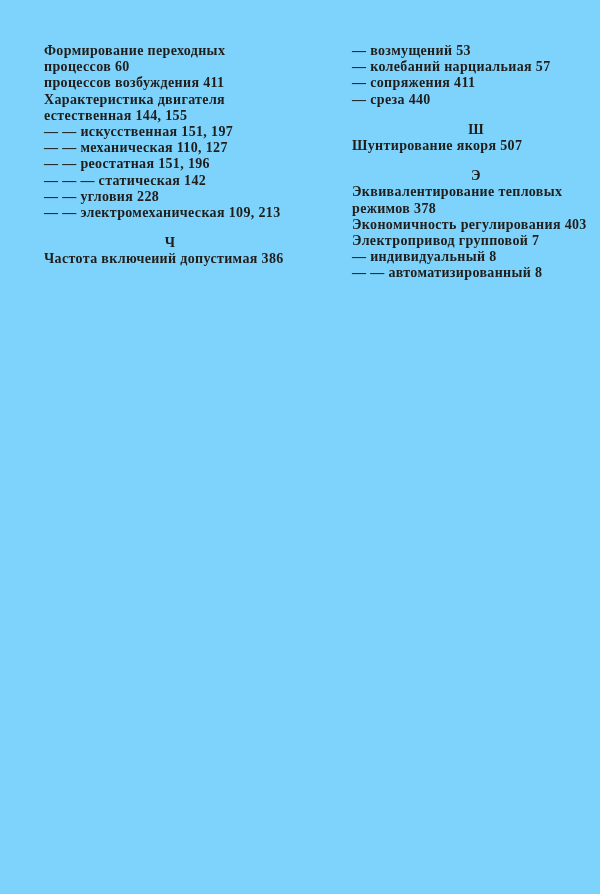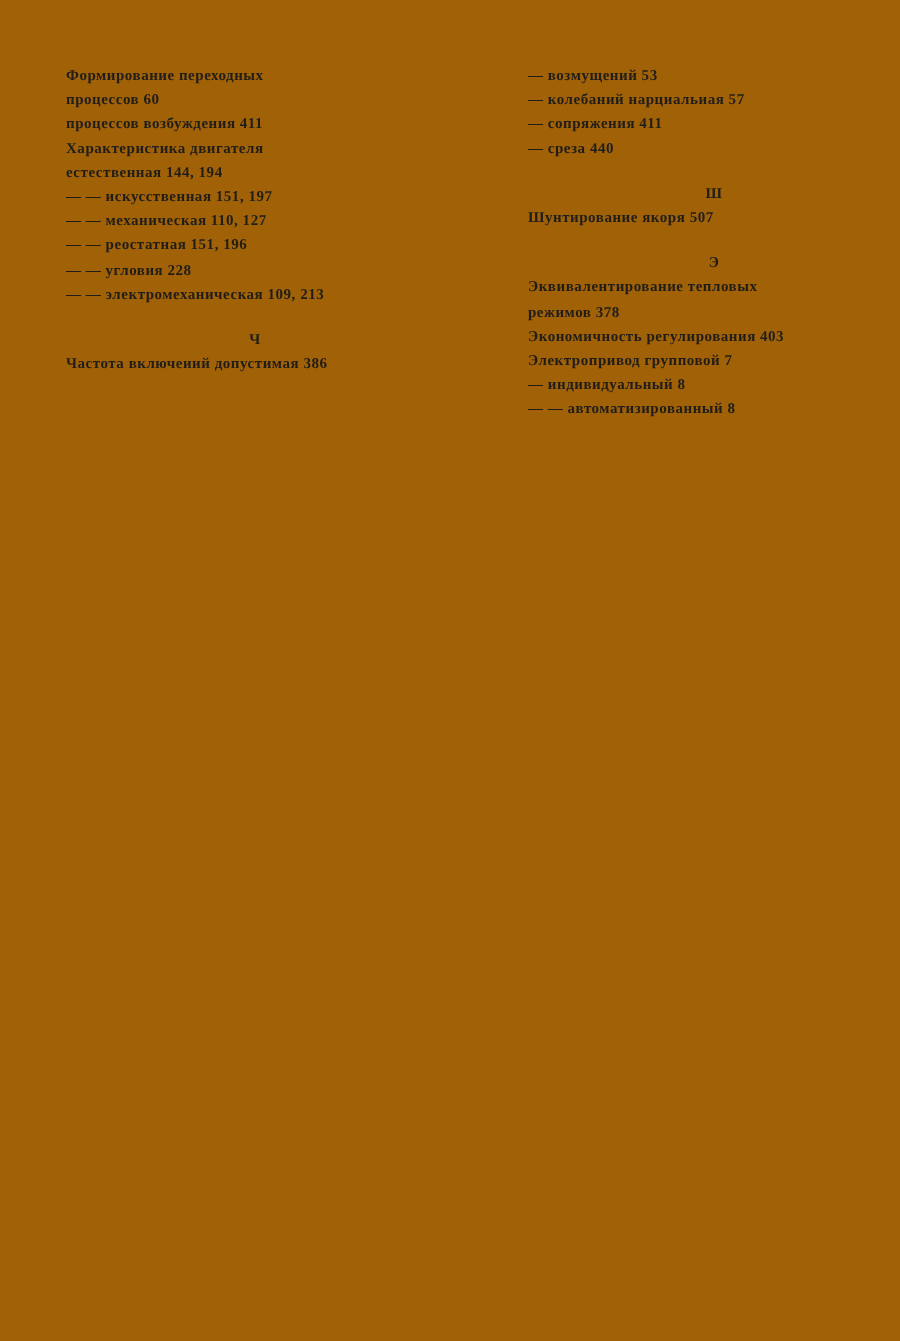--- a/index.html
+++ b/index.html
@@ -4,25 +4,25 @@
 <style>
   html, body {
     margin: 0;
     padding: 0;
     background: #ffffff;
   }
   .page {
     position: relative;
     width: 600px;
     height: 894px;
-    background: #a16207;
+    background: #7dd3fc;
     overflow: hidden;
     font-family: "Liberation Serif", "DejaVu Serif", serif;
     font-weight: 700;
-    font-size: 10px;
+    font-size: 14px;
     letter-spacing: 0.35px;
     color: #201d1a;
   }
   .col {
     position: absolute;
     top: 43px;
   }
   .col-left {
     left: 44px;
     width: 252px;
@@ -49,24 +49,25 @@
 <body>
 
 <div class="page">
 
   <div class="col col-left">
     <div>
       <div class="line">Формирование переходных</div>
       <div class="line">процессов 60</div>
       <div class="line">процессов возбуждения 411</div>
       <div class="line">Характеристика двигателя</div>
-      <div class="line">естественная 144, 194</div>
+      <div class="line">естественная 144, 155</div>
       <div class="line">— — искусственная 151, 197</div>
       <div class="line">— — механическая 110, 127</div>
       <div class="line">— — реостатная 151, 196</div>
+      <div class="line">— — — статическая 142</div>
       <div class="line">— — угловия 228</div>
       <div class="line">— — электромеханическая 109, 213</div>
     </div>
     <div>
       <div class="letter">Ч</div>
       <div class="line">Частота включеиий допустимая 386</div>
     </div>
   </div>
 
   <div class="col col-right">

